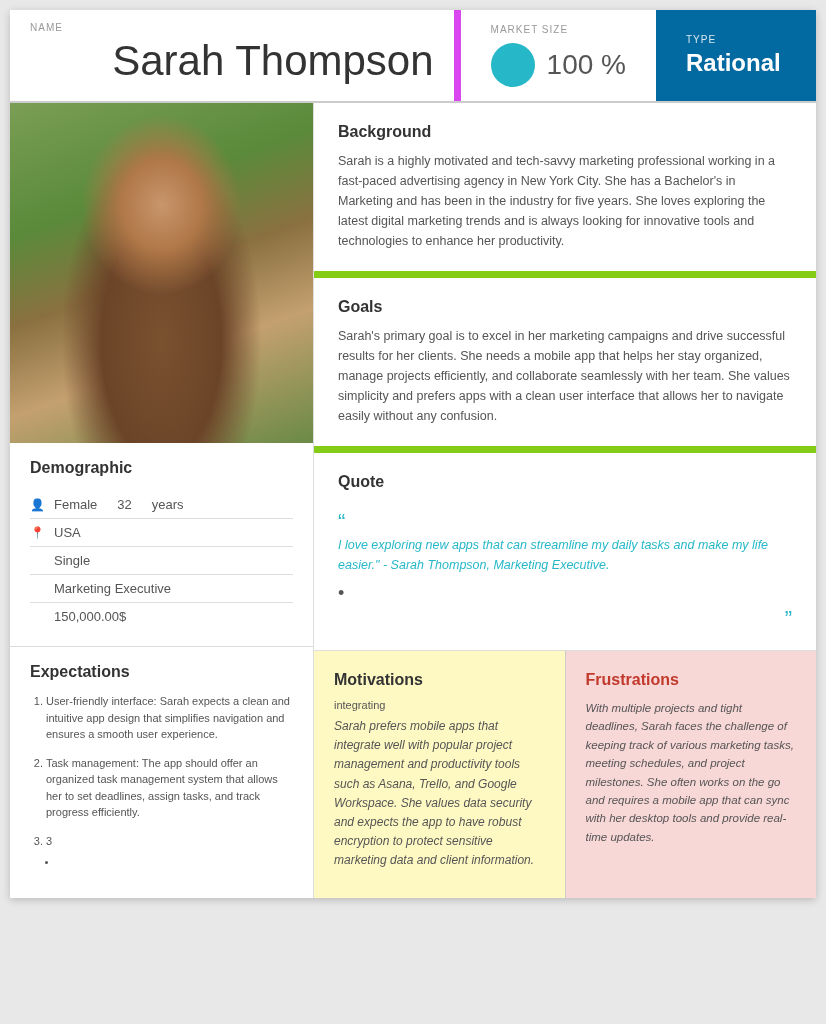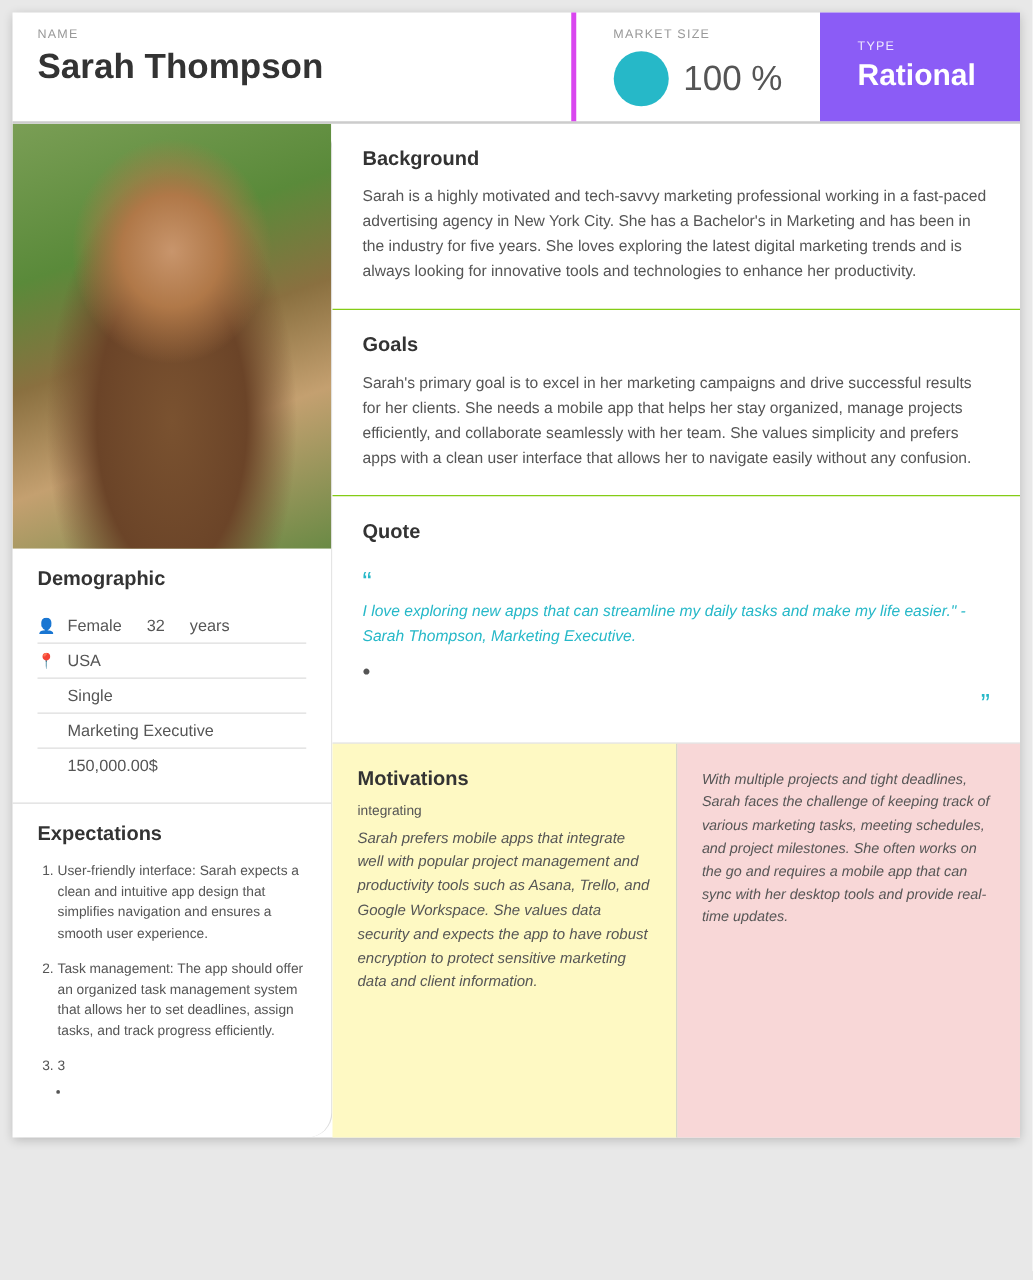--- a/index.html
+++ b/index.html
@@ -28,31 +28,32 @@
       padding: 12px 20px 16px 20px;
     }
     .header-name .label {
       font-size: 10px;
       color: #999;
       text-transform: uppercase;
       letter-spacing: 1px;
       margin-bottom: 4px;
     }
     .header-name h1 {
-      font-size: 28px;
-      font-weight: 700;
-      color: #333;
+      font-size: 42px;
+      font-weight: 400;
+      color: #333;
+      text-align: right;
     }
     .header-market {
       display: flex;
       flex-direction: column;
       justify-content: center;
       align-items: center;
       padding: 12px 30px;
-      border-left: 4px solid #d946ef;
+      border-left: 7px solid #d946ef;
     }
     .header-market .label {
       font-size: 10px;
       color: #999;
       text-transform: uppercase;
       letter-spacing: 1px;
       margin-bottom: 8px;
       align-self: flex-start;
     }
     .market-row {
@@ -65,21 +66,21 @@
       height: 44px;
       border-radius: 50%;
       background: #26b8c8;
     }
     .market-percent {
       font-size: 28px;
       font-weight: 300;
       color: #555;
     }
     .header-type {
-      background: #8b5cf6;
+      background: #0369a1;
       display: flex;
       flex-direction: column;
       justify-content: center;
       padding: 12px 30px;
       min-width: 160px;
     }
     .header-type .label {
       font-size: 10px;
       color: rgba(255,255,255,0.85);
       text-transform: uppercase;
@@ -90,24 +91,23 @@
       font-size: 24px;
       font-weight: bold;
       color: #fff;
     }
     
     .body {
       display: flex;
     }
     
     .left-col {
-      width: 256px;
+      width: 304px;
       flex-shrink: 0;
       border-right: 1px solid #ddd;
-      border-radius: 20px;
     }
     .profile-photo {
       width: 100%;
       height: 340px;
       background: linear-gradient(135deg, #8fa86e 0%, #c4a96b 30%, #a0825a 60%, #5a7a40 100%);
       overflow: hidden;
       position: relative;
     }
     
     .photo-sim {
@@ -167,21 +167,21 @@
       margin-bottom: 12px;
     }
     
     .right-col {
       flex: 1;
       display: flex;
       flex-direction: column;
     }
     .section-box {
       padding: 20px 24px;
-      border-bottom: 1px solid #84cc16;
+      border-bottom: 7px solid #84cc16;
     }
     .section-box h3 {
       font-size: 16px;
       font-weight: bold;
       color: #333;
       margin-bottom: 10px;
     }
     .section-box p {
       font-size: 12.5px;
       color: #555;
@@ -360,18 +360,19 @@
         <div class="quote-close">”</div>
       </div>
 
       <div class="bottom-row">
         <div class="motivations-box">
           <h3>Motivations</h3>
           <div class="tag">integrating</div>
           <p>Sarah prefers mobile apps that integrate well with popular project management and productivity tools such as Asana, Trello, and Google Workspace. She values data security and expects the app to have robust encryption to protect sensitive marketing data and client information.</p>
         </div>
         <div class="frustrations-box">
+          <h3>Frustrations</h3>
           <p>With multiple projects and tight deadlines, Sarah faces the challenge of keeping track of various marketing tasks, meeting schedules, and project milestones. She often works on the go and requires a mobile app that can sync with her desktop tools and provide real-time updates.</p>
         </div>
       </div>
     </div>
   </div>
 </div>
 
 </body></html>

